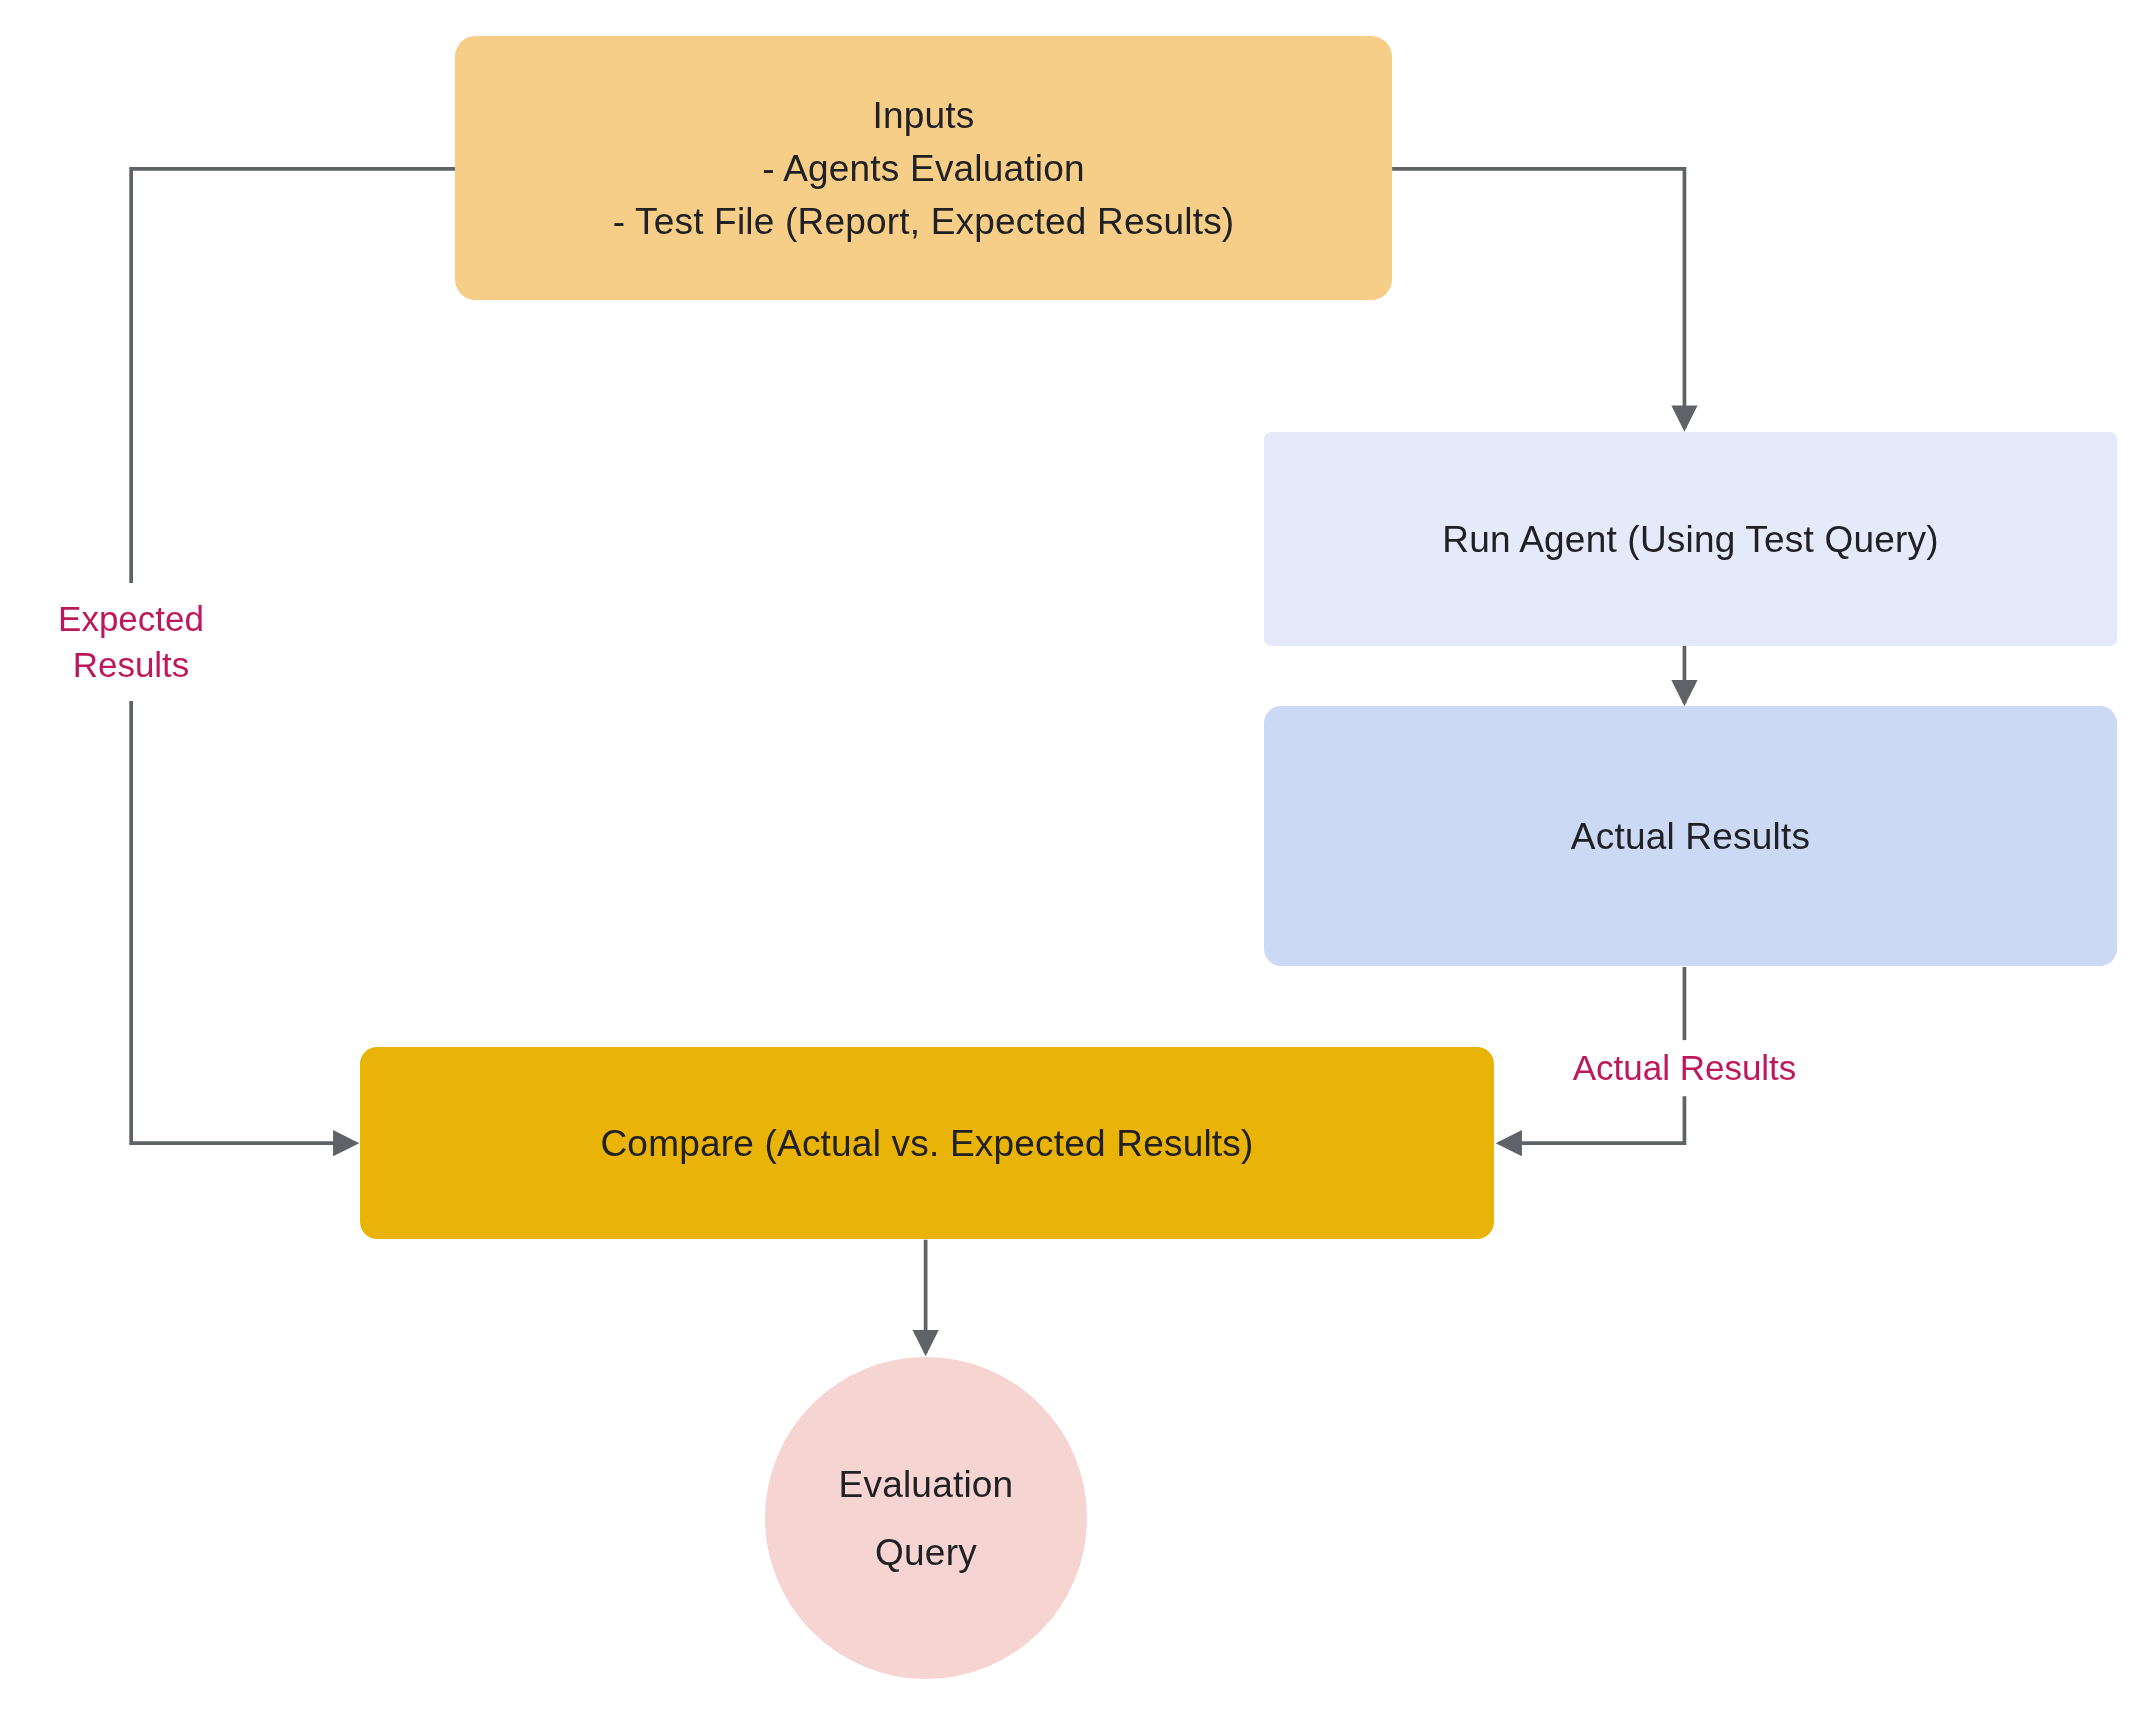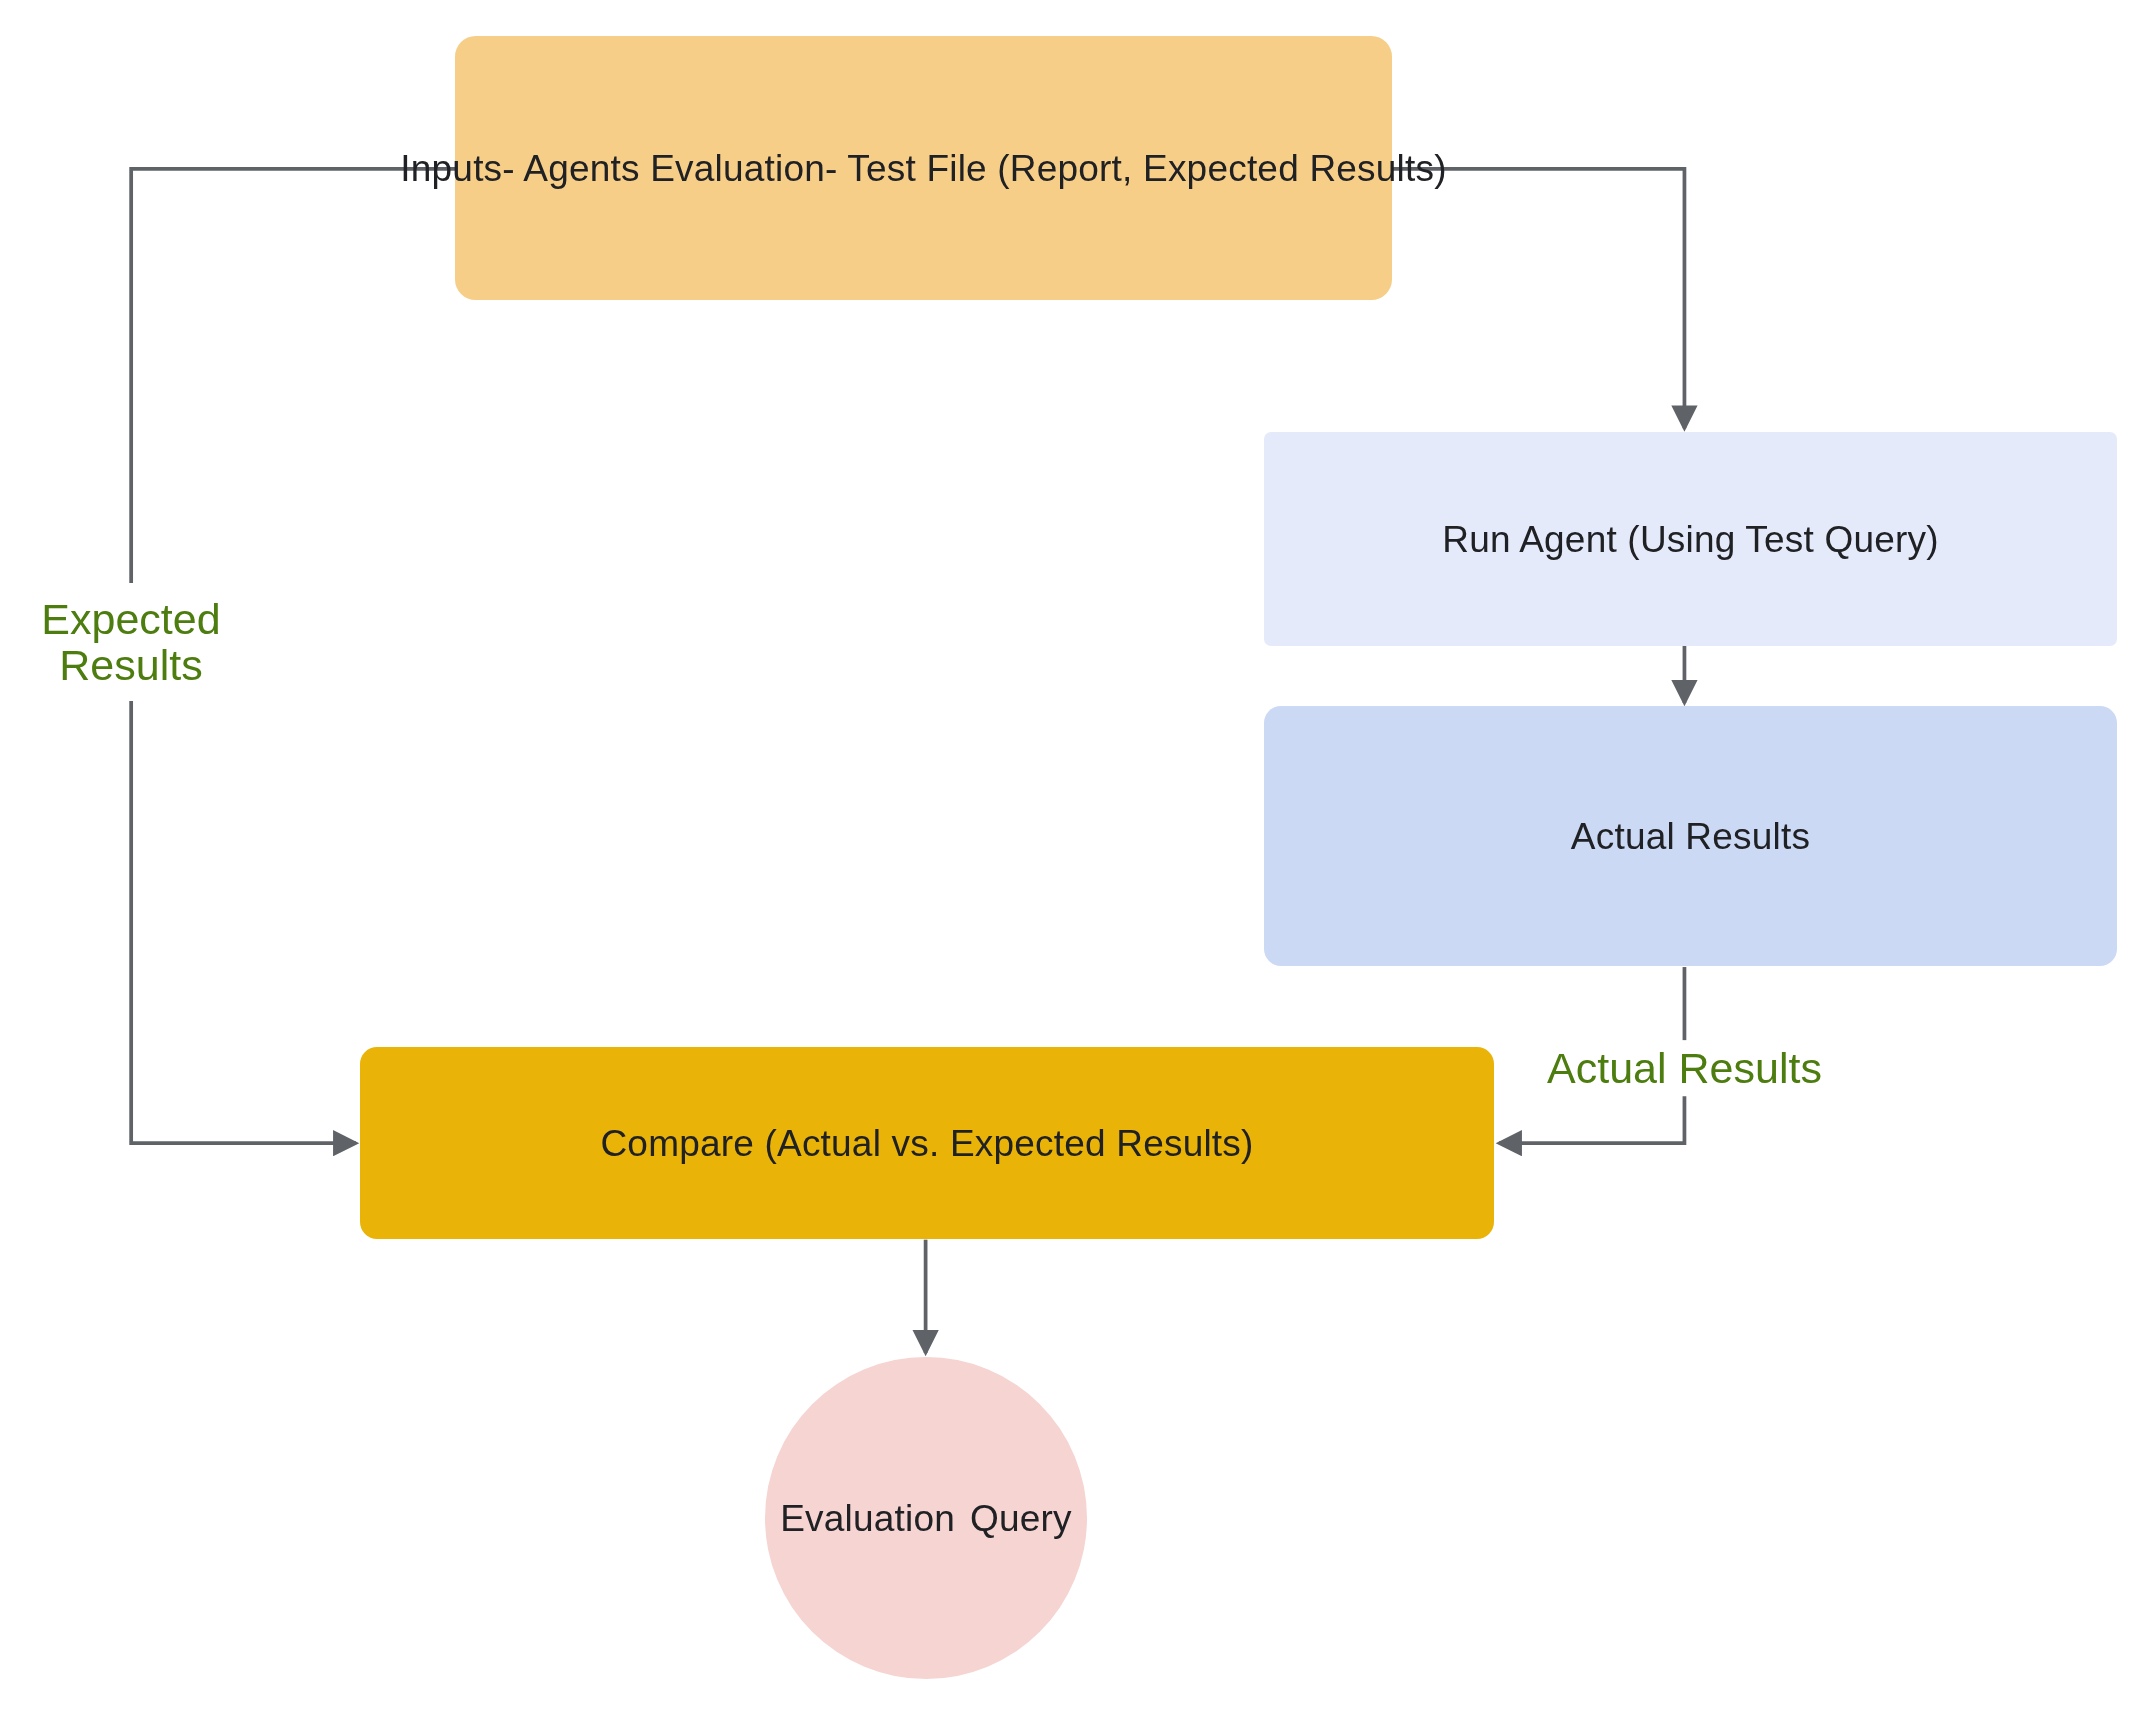--- a/index.html
+++ b/index.html
@@ -23,20 +23,21 @@
     height: 1713px;
   }
   .edges-layer path.connector {
     fill: none;
     stroke: #5F6368;
     stroke-width: 4;
   }
   .node {
     position: absolute;
     display: flex;
+    flex-direction: column;
     align-items: center;
     justify-content: center;
     text-align: right;
     color: #202124;
     font-size: 37px;
     line-height: 53px;
     letter-spacing: 0.2px;
   }
   .node .node-line {
     display: block;
@@ -48,22 +49,22 @@
   .circle {
     border-radius: 50%;
     gap: 15px;
   }
   .edge-label {
     position: absolute;
     display: flex;
     align-items: center;
     justify-content: center;
     text-align: center;
-    color: #4d7c0f;
-    font-size: 43px;
+    color: #be185d;
+    font-size: 35px;
     line-height: 46px;
   }
 </style>
 </head>
 <body>
 
 <div class="canvas">
 
   <svg class="edges-layer" viewBox="0 0 2296 1828" xmlns="http://www.w3.org/2000/svg">
     <defs>

